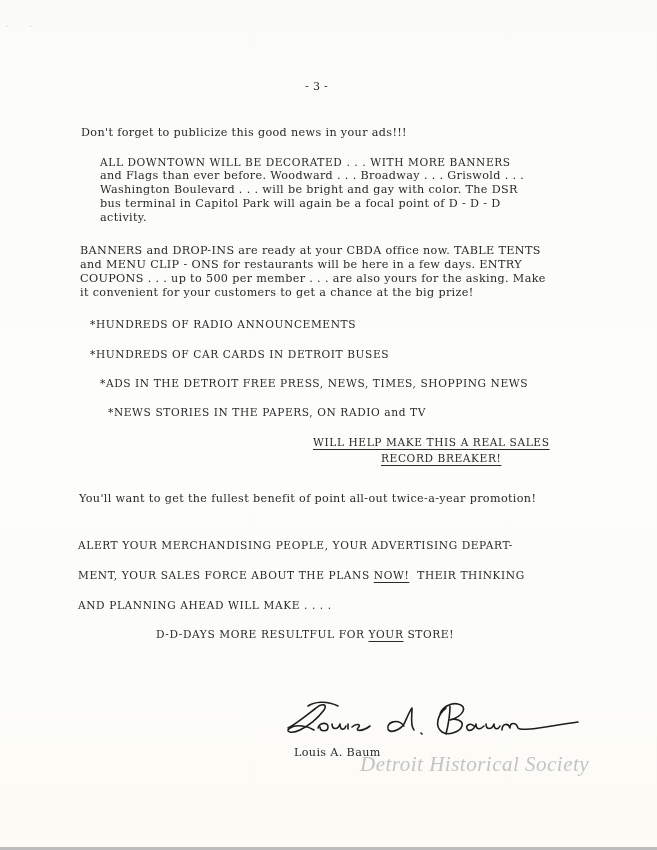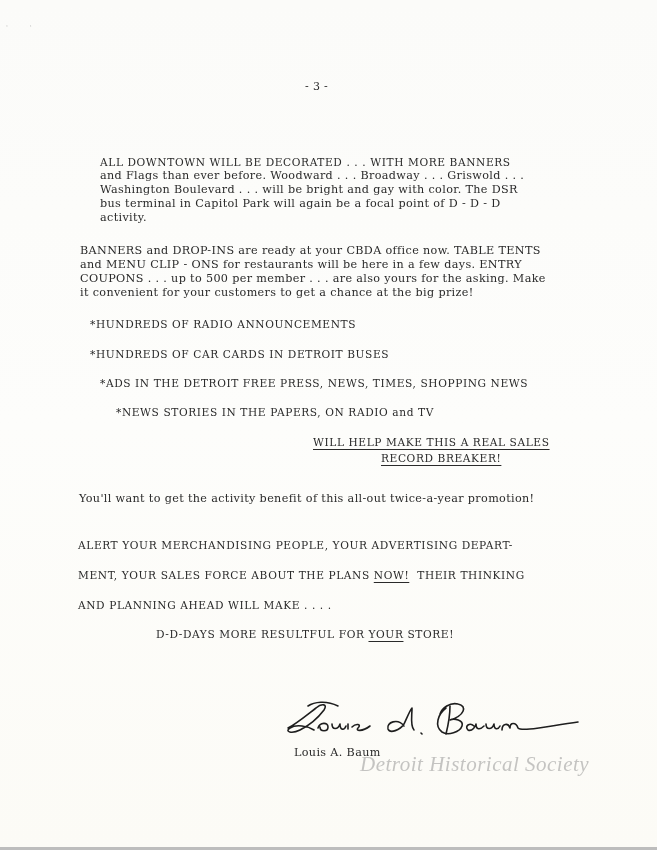--- a/index.html
+++ b/index.html
@@ -83,47 +83,48 @@
   </style>
 </head>
 <body>
 
 <div class="page">
 
   <span class="specks">· ·</span>
 
   <div class="t page-number">- 3 -</div>
 
+  <div class="t" style="left:81px; top:126px;">Don't forget to publicize this good news in your ads!!!</div>
 
   <div>
     <div class="t caps" style="left:100px; top:155px;">ALL DOWNTOWN WILL BE DECORATED . . . WITH MORE BANNERS</div>
     <div class="t" style="left:100px; top:169px;">and Flags than ever before.  Woodward . . . Broadway . . . Griswold . . .</div>
     <div class="t" style="left:100px; top:183px;">Washington Boulevard . . . will be bright and gay with color.  The DSR</div>
     <div class="t" style="left:100px; top:197px;">bus terminal in Capitol  Park will  again be a focal  point of D - D - D</div>
     <div class="t" style="left:100px; top:211px;">activity.</div>
   </div>
 
   <div>
     <div class="t" style="left:80px; top:244px;">BANNERS and DROP-INS are ready at your CBDA office  now. TABLE TENTS</div>
     <div class="t" style="left:80px; top:258px;">and MENU CLIP - ONS for restaurants will be here in a few  days.   ENTRY</div>
     <div class="t" style="left:80px; top:272px;">COUPONS . . . up to 500 per member . . . are also yours for the asking.  Make</div>
     <div class="t" style="left:80px; top:286px;">it convenient for your customers to get a chance at the big prize!</div>
   </div>
 
   <div>
     <div class="t caps" style="left:78px; top:317px;margin-left:12px;">*HUNDREDS OF RADIO ANNOUNCEMENTS</div>
     <div class="t caps" style="left:90px; top:347px;">*HUNDREDS OF CAR CARDS IN DETROIT BUSES</div>
     <div class="t caps" style="left:100px; top:376px;">*ADS IN THE DETROIT FREE PRESS, NEWS, TIMES, SHOPPING NEWS</div>
-    <div class="t caps" style="left:116px; top:405px;">*NEWS STORIES IN THE PAPERS, ON RADIO and TV</div>
+    <div class="t caps" style="left:108px; top:405px;">*NEWS STORIES IN THE PAPERS, ON RADIO and TV</div>
   </div>
 
   <div class="t caps u" style="left:313px; top:435px;">WILL HELP MAKE THIS A REAL SALES</div>
   <div class="t caps u" style="left:381px; top:451px;">RECORD BREAKER!</div>
 
-  <div class="t" style="left:79px; top:492px;">You'll want to get the activity benefit of this all-out twice-a-year promotion!</div>
+  <div class="t" style="left:79px; top:492px;">You'll want to get the fullest benefit of point all-out twice-a-year promotion!</div>
 
   <div>
     <div class="t caps" style="left:78px; top:538px;">ALERT YOUR MERCHANDISING PEOPLE, YOUR ADVERTISING DEPART-</div>
     <div class="t caps" style="left:78px; top:568px;"><span>MENT, YOUR SALES FORCE ABOUT THE PLANS </span><span class="u">NOW!</span><span style="white-space:pre;">  THEIR THINKING</span></div>
     <div class="t caps" style="left:78px; top:598px;">AND PLANNING AHEAD WILL MAKE . . . .</div>
     <div class="t caps" style="left:156px; top:627px;"><span style="white-space:pre;">D-D-DAYS MORE RESULTFUL FOR </span><span class="u">YOUR</span><span style="white-space:pre;"> STORE!</span></div>
   </div>
 
 
   <svg class="sig" viewBox="0 0 320 42">

